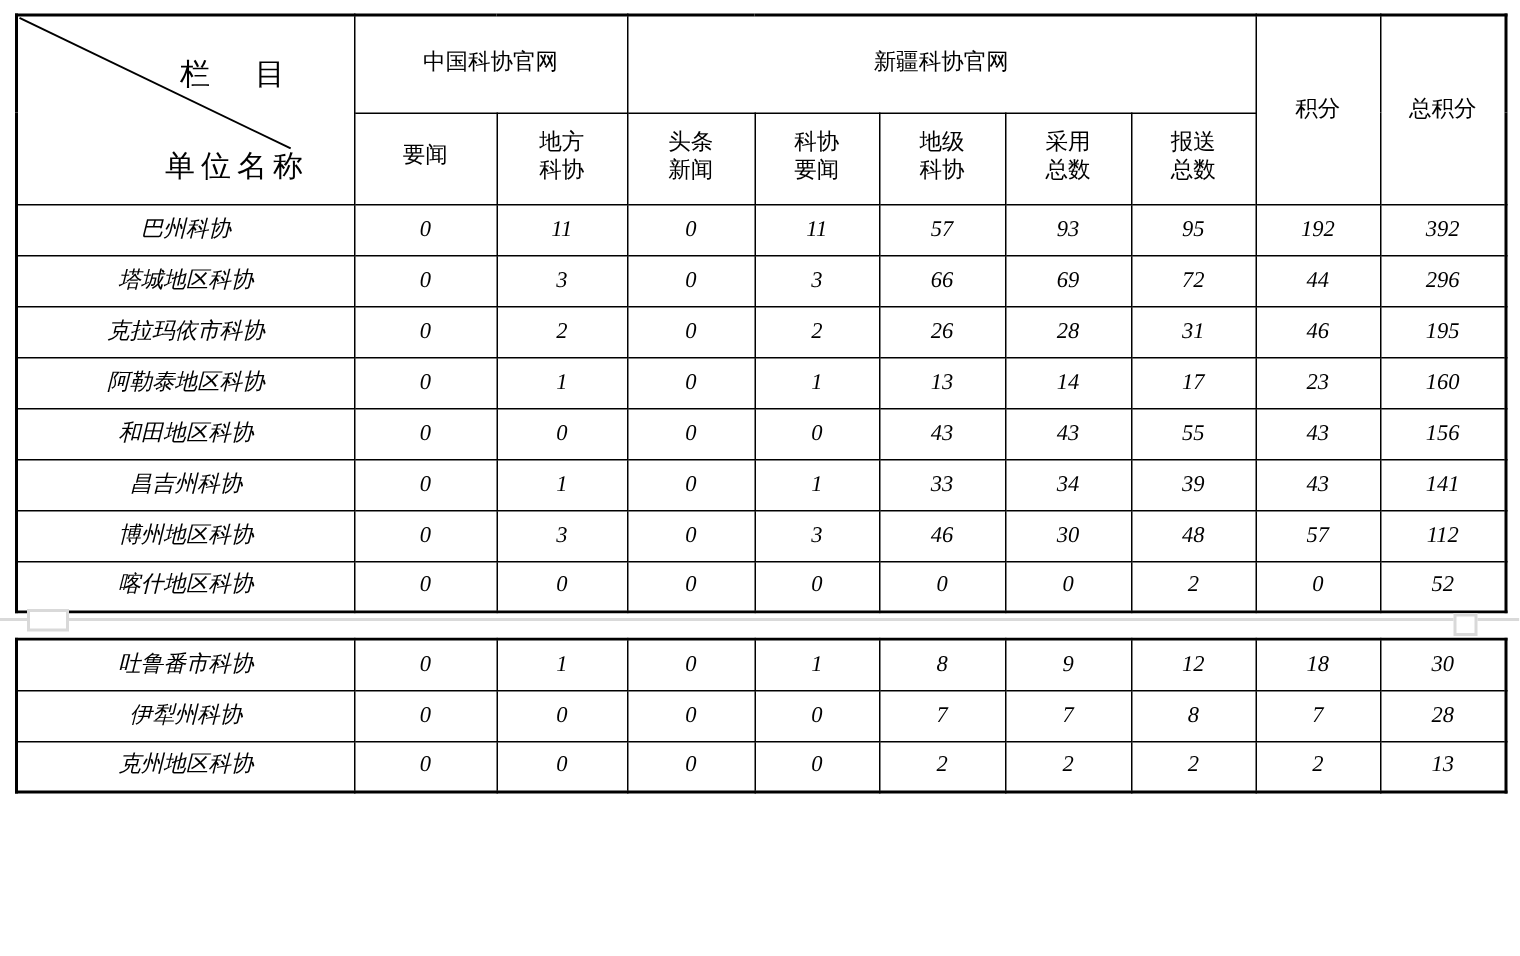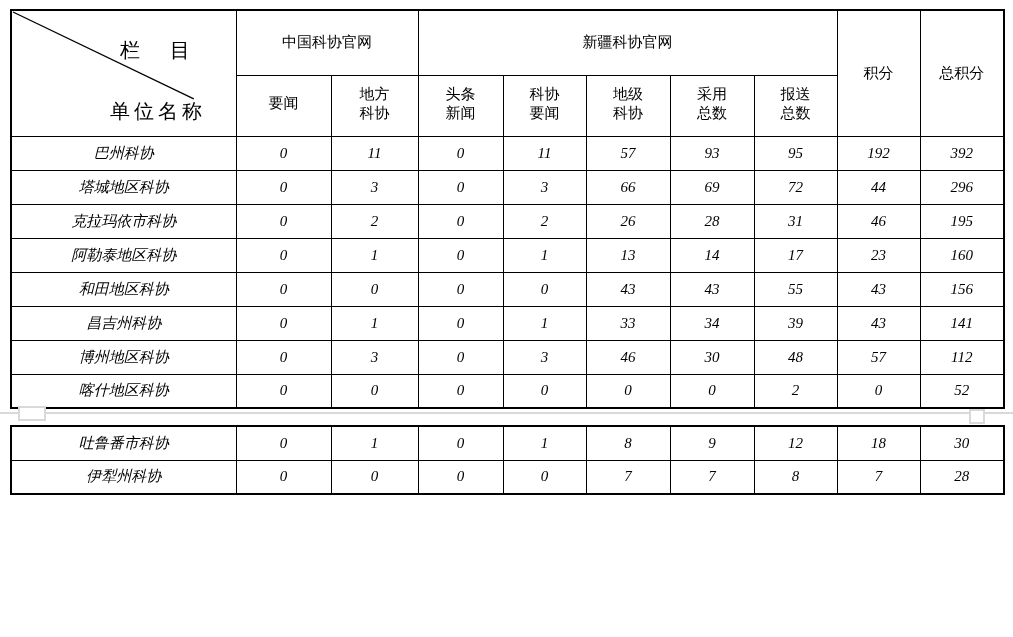--- a/index.html
+++ b/index.html
@@ -283,17 +283,29 @@
             <td>0</td>
             <td>0</td>
             <td>0</td>
             <td>0</td>
             <td>7</td>
             <td>7</td>
             <td>8</td>
             <td>7</td>
             <td>28</td>
           </tr>
+          <tr>
+            <td>克州地区科协</td>
+            <td>0</td>
+            <td>0</td>
+            <td>0</td>
+            <td>0</td>
+            <td>2</td>
+            <td>2</td>
+            <td>2</td>
+            <td>2</td>
+            <td>13</td>
+          </tr>
         </tbody>
     </table>
 
   </div>
 </div>
 
 </body></html>

